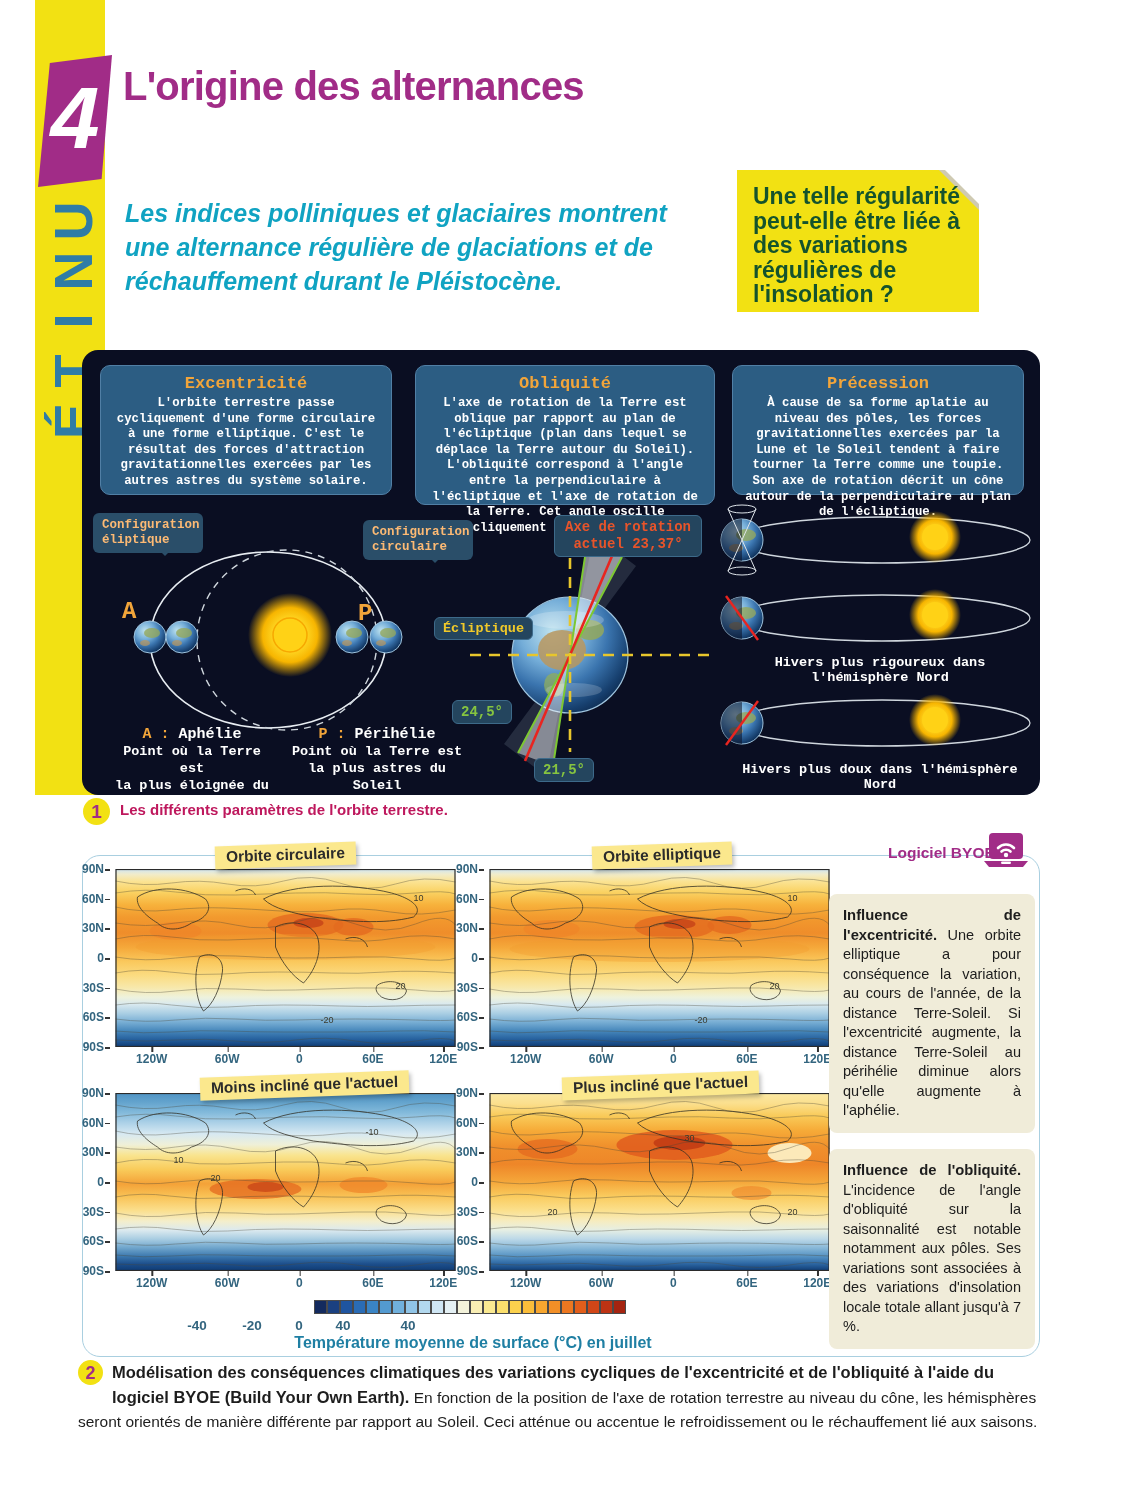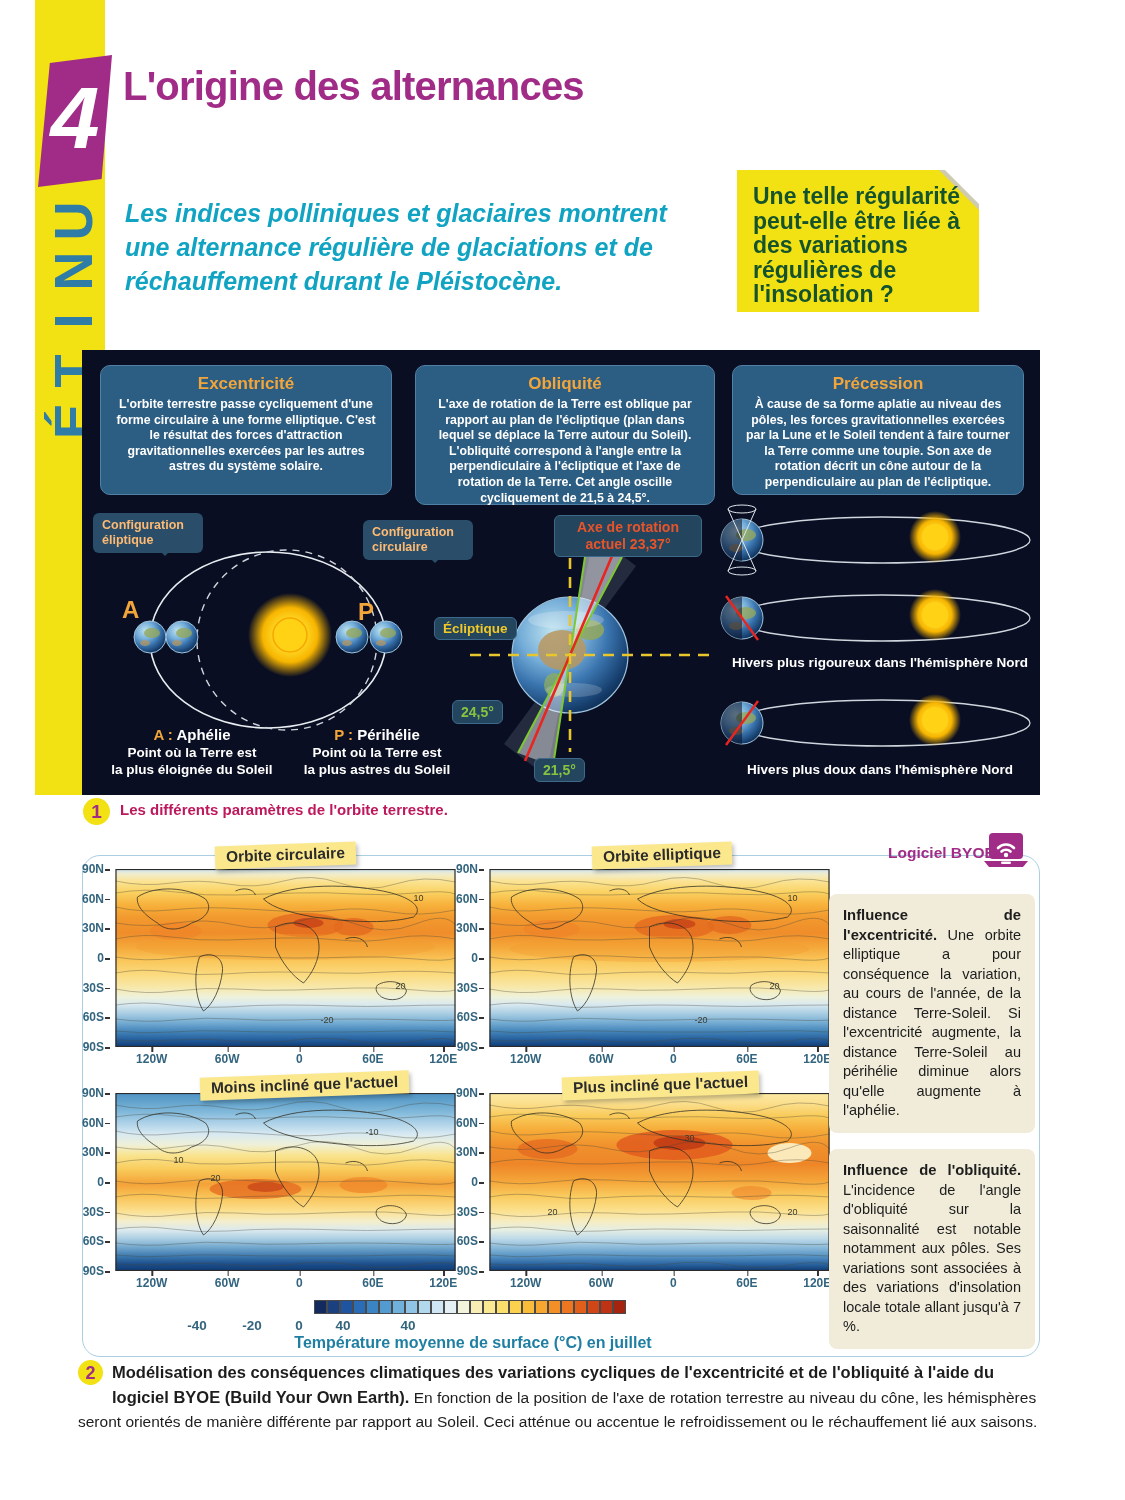--- a/index.html
+++ b/index.html
@@ -22,21 +22,21 @@
           color:#e8541f;font-weight:700;font-size:15.5px;background:#fff;}
   .title{left:123px;top:62px;width:640px;color:#a12c87;font-weight:700;font-size:40px;line-height:48px;letter-spacing:-0.8px;}
   .intro{left:125px;top:196px;width:545px;color:#10a3c2;font-size:25px;line-height:34px;font-style:italic;font-weight:700;}
   .sticky-q{left:737px;top:170px;width:242px;height:142px;background:#f2e113;}
   .sticky-q .txt{position:absolute;left:16px;top:14px;width:208px;color:#14532d;font-weight:700;
                  font-size:23px;line-height:24.5px;}
   .fold-shadow{position:absolute;top:0;right:0;width:0;height:0;border-top:40px solid #cfcab2;border-left:40px solid transparent;}
   .fold-white{position:absolute;top:-2px;right:-2px;width:0;height:0;border-top:38px solid #fff;border-left:38px solid transparent;}
 
   
-  .fig1{left:82px;top:350px;width:958px;height:445px;background:#0a0e22;border-radius:0;}
+  .fig1{left:82px;top:350px;width:958px;height:445px;background:#0a0e22;border-radius:16px;font-family:Liberation Mono, monospace;}
   .hbox{position:absolute;background:#2c5d83;border:1px solid #517fa5;border-radius:10px;padding:8px 12px;box-sizing:border-box;text-align:center;}
   .hbox h3{margin:0 0 3px;color:#f2a53a;font-size:17px;font-weight:700;}
   .hbox p{margin:0;color:#fff;font-size:12.3px;line-height:15.6px;font-weight:700;}
   .blabel{position:absolute;background:#2a4e69;border-radius:6px;color:#fdba74;font-weight:700;font-size:12.5px;
           line-height:15px;padding:5px 9px;text-align:left;}
   .blabel:after{content:"";position:absolute;bottom:-9px;left:60%;border:6px solid transparent;border-top-color:#2a4e69;}
   .badge-dark{position:absolute;background:#24455e;border:1px solid #3d6a8a;border-radius:6px;padding:3px 8px;
               font-weight:700;text-align:center;}
   .fig1 .cap{position:absolute;color:#fff;font-weight:700;text-align:center;}
   .orange{color:#f2a53a;}

